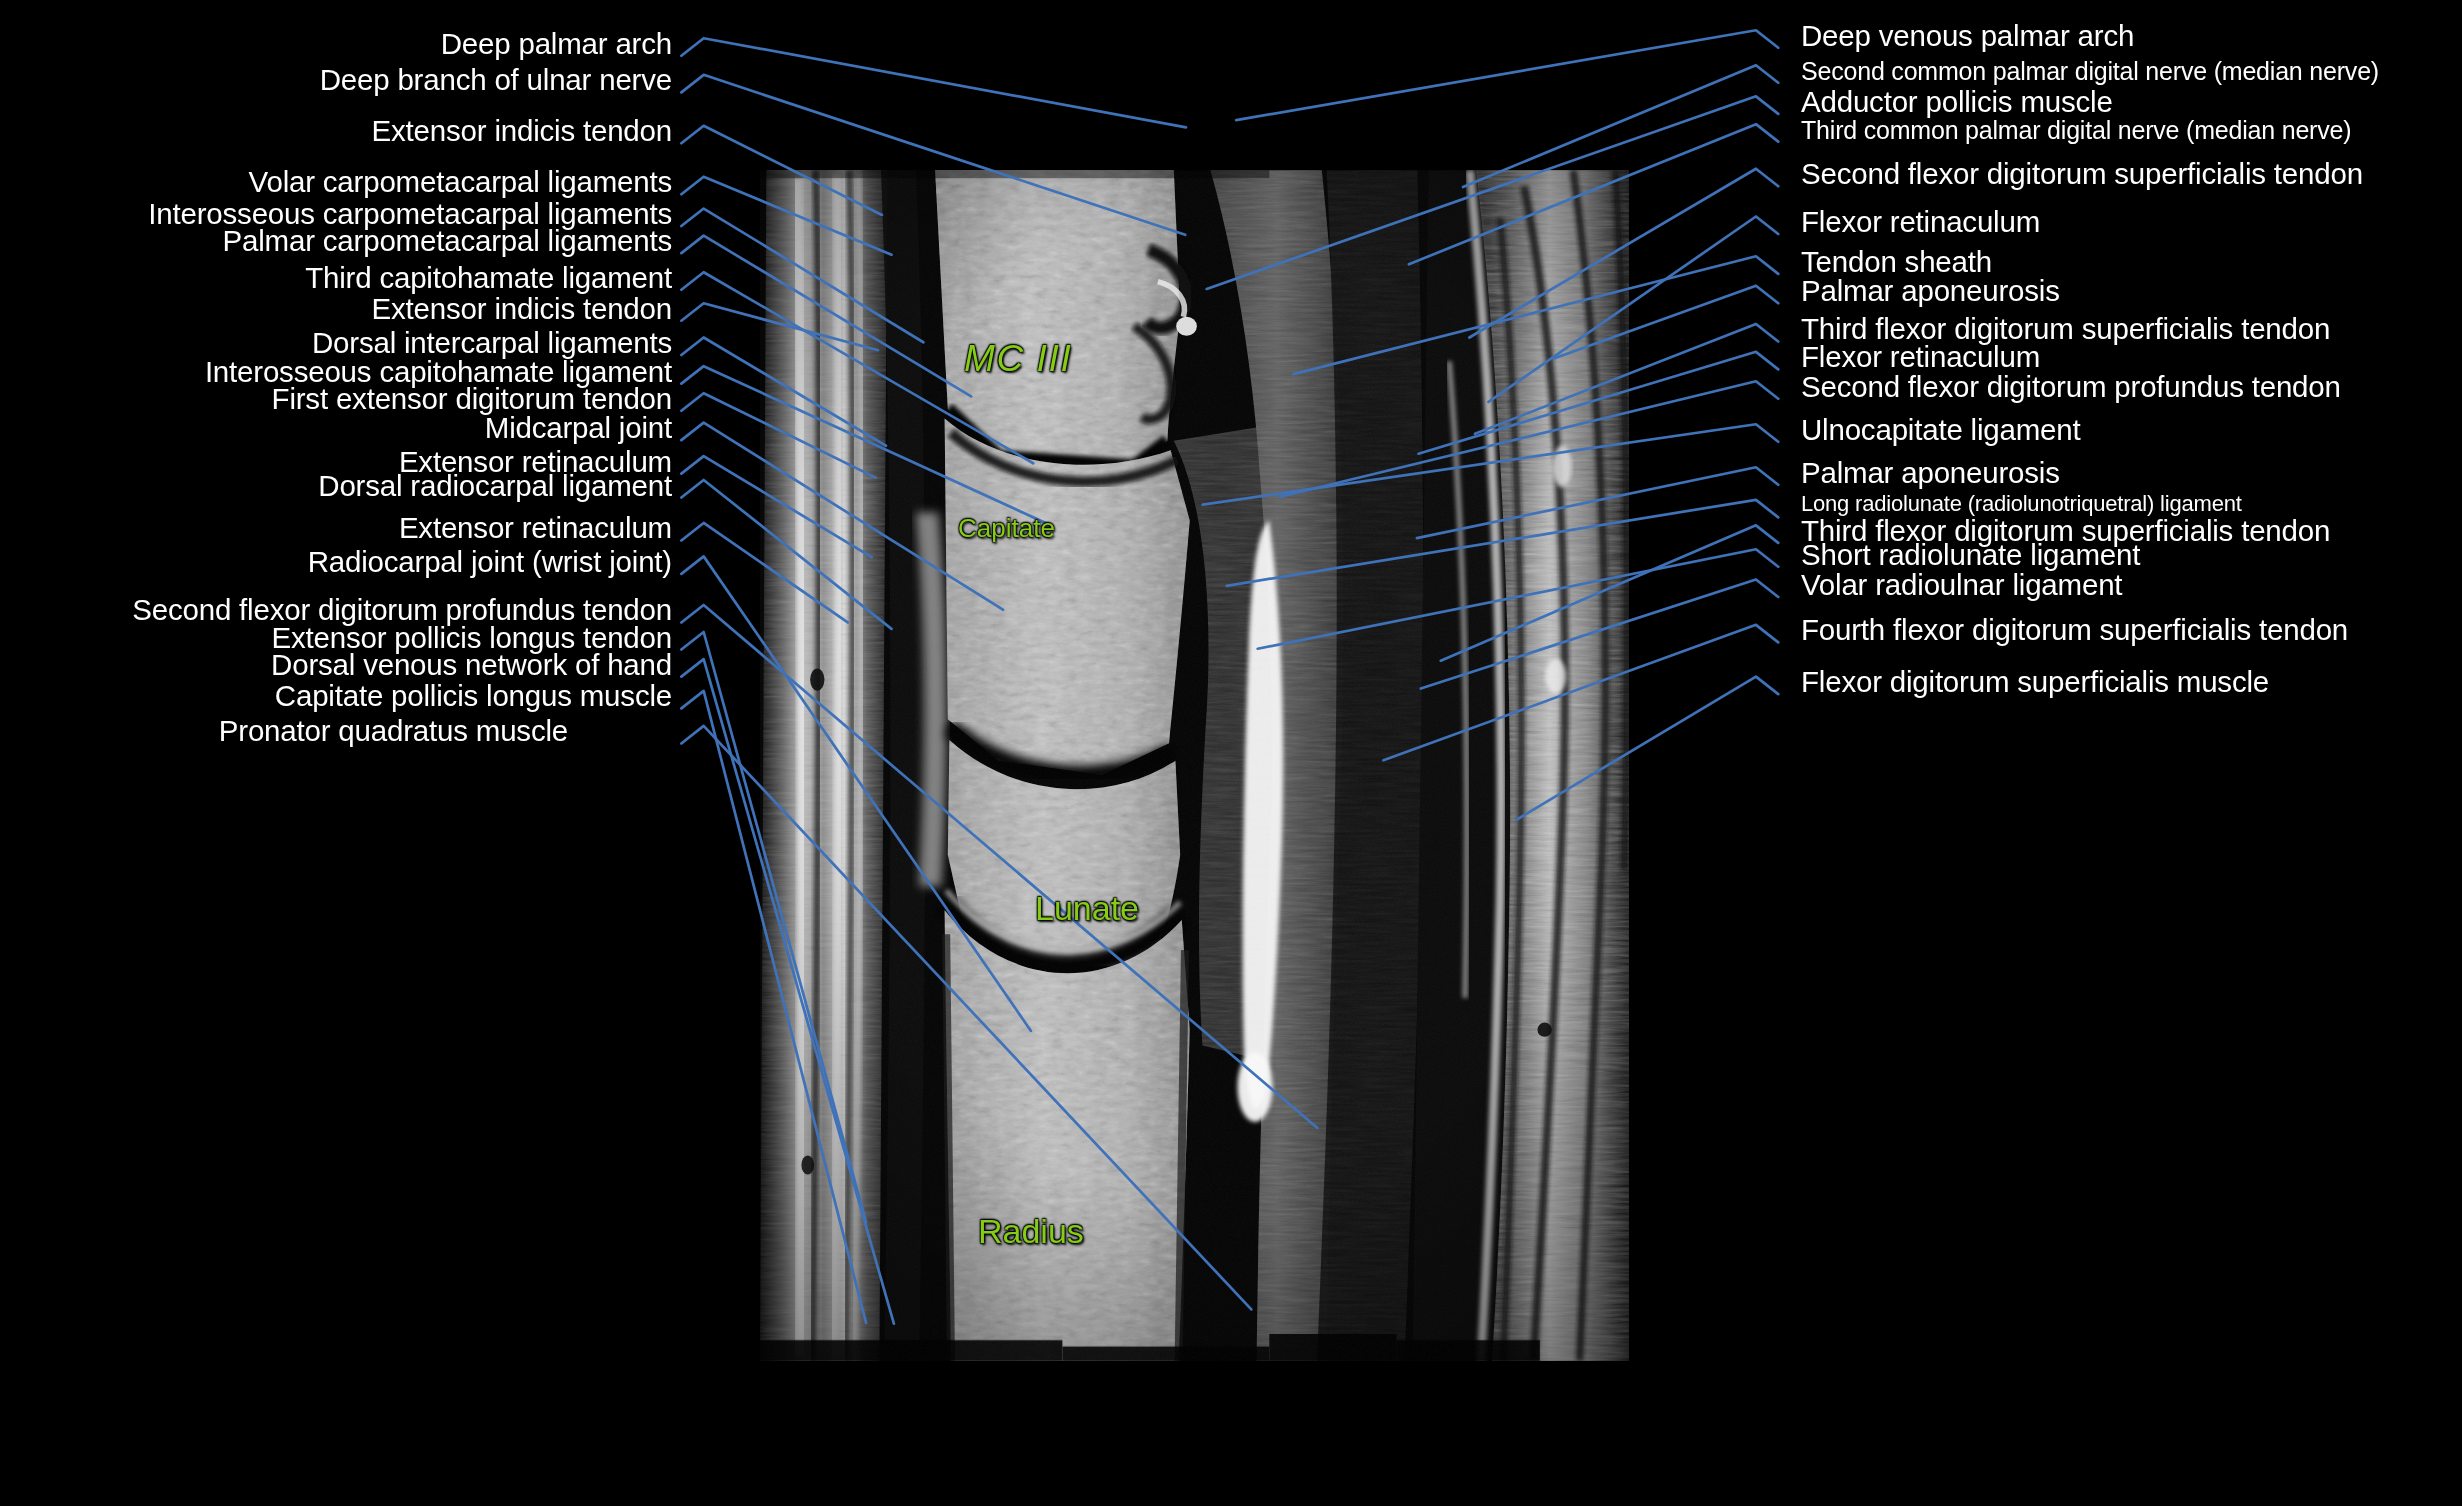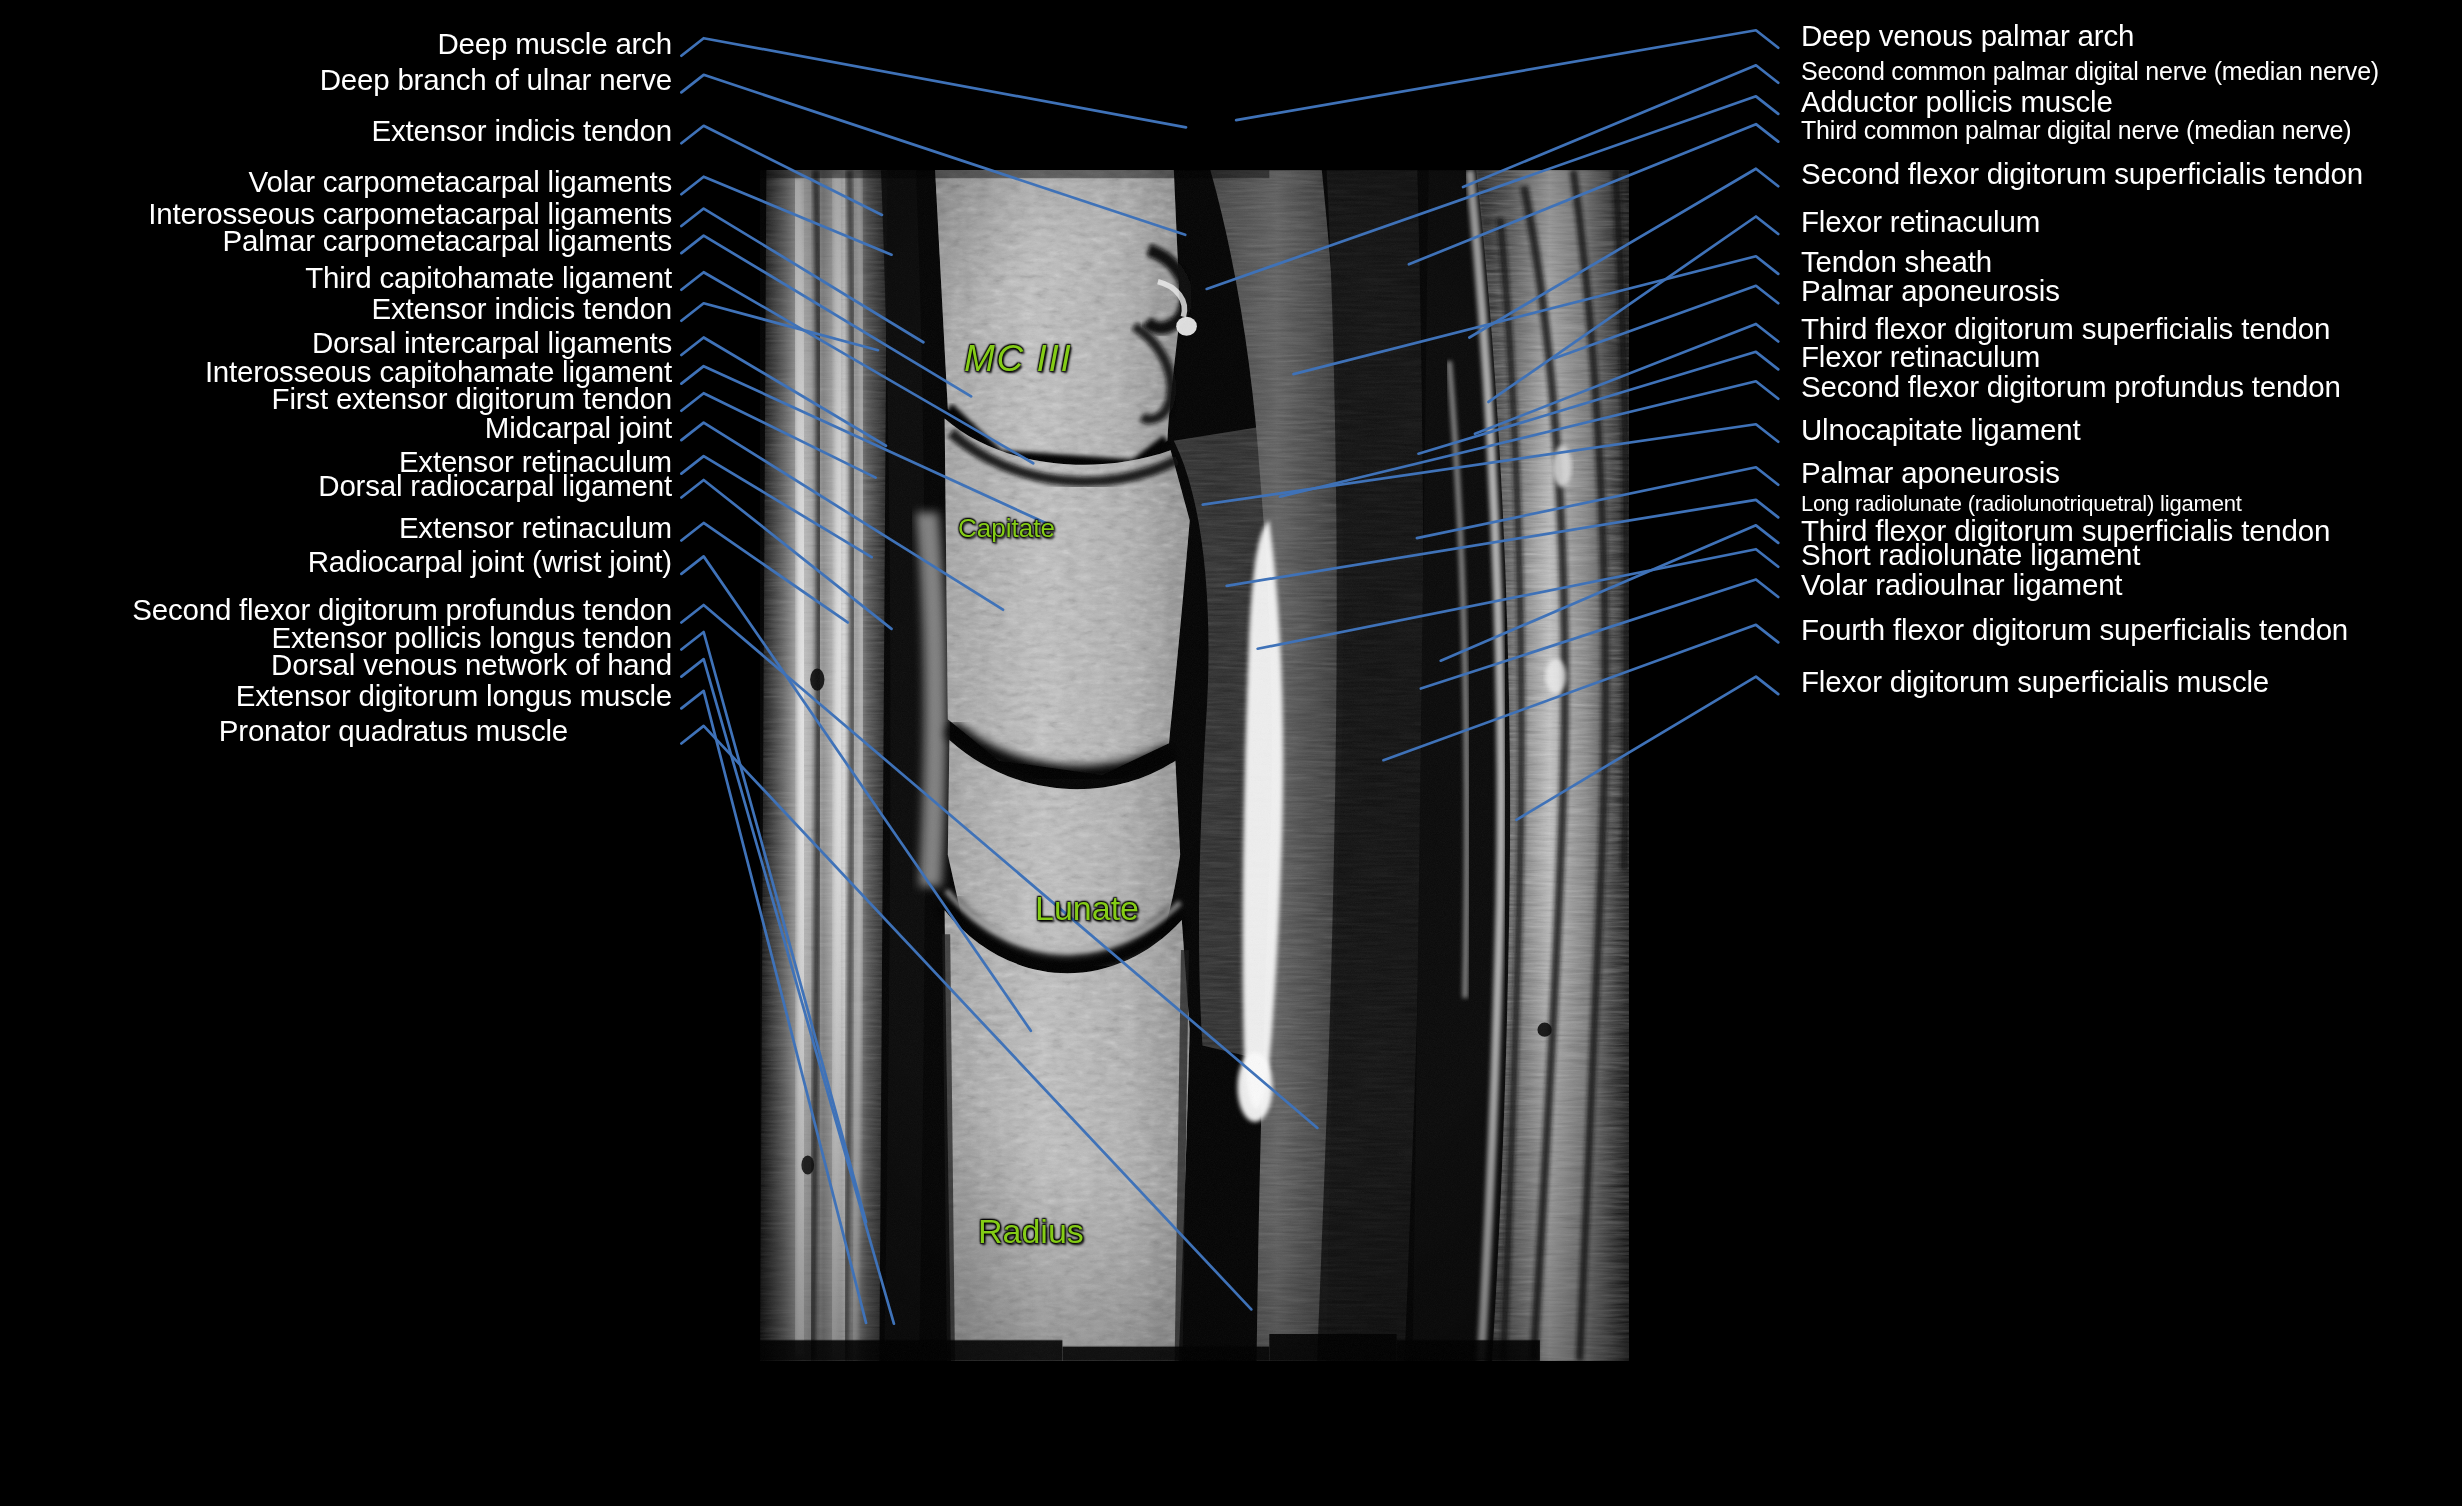--- a/index.html
+++ b/index.html
@@ -293,40 +293,40 @@
       <polyline points="2234,807 2206,785 1738,955" fill="none" stroke="#3f72b8" stroke-width="3.4" stroke-linecap="round" stroke-linejoin="round"></polyline>
       <polyline points="2234,872 2206,850 1905,1030" fill="none" stroke="#3f72b8" stroke-width="3.4" stroke-linecap="round" stroke-linejoin="round"></polyline>
     </svg>
 
   <div class="bone" id="bone-mc3" style="left: 964px; top: 338px;">MC III</div>
   <div class="bone" id="bone-capitate" style="left: 958px; top: 513px;">Capitate</div>
   <div class="bone" id="bone-lunate" style="left: 1035px; top: 889px;">Lunate</div>
   <div class="bone" id="bone-radius" style="left: 978px; top: 1212px;">Radius</div>
 
   <div id="left-label-layer">
-      <div class="lbl L" style="right: 1790px; top: 29px;">Deep muscle arch</div>
+      <div class="lbl L" style="right: 1790px; top: 29px;">Deep palmar arch</div>
       <div class="lbl L" style="right: 1790px; top: 65px;">Deep branch of ulnar nerve</div>
       <div class="lbl L" style="right: 1790px; top: 116px;">Extensor indicis tendon</div>
       <div class="lbl L" style="right: 1790px; top: 167px;">Volar carpometacarpal ligaments</div>
       <div class="lbl L" style="right: 1790px; top: 199px;">Interosseous carpometacarpal ligaments</div>
       <div class="lbl L" style="right: 1790px; top: 226px;">Palmar carpometacarpal ligaments</div>
       <div class="lbl L" style="right: 1790px; top: 263px;">Third capitohamate ligament</div>
       <div class="lbl L" style="right: 1790px; top: 294px;">Extensor indicis tendon</div>
       <div class="lbl L" style="right: 1790px; top: 328px;">Dorsal intercarpal ligaments</div>
       <div class="lbl L" style="right: 1790px; top: 357px;">Interosseous capitohamate ligament</div>
       <div class="lbl L" style="right: 1790px; top: 384px; text-align: center;">First extensor digitorum tendon</div>
       <div class="lbl L" style="right: 1790px; top: 413px;">Midcarpal joint</div>
       <div class="lbl L" style="right: 1790px; top: 447px;">Extensor retinaculum</div>
       <div class="lbl L" style="right: 1790px; top: 471px;">Dorsal radiocarpal ligament</div>
       <div class="lbl L" style="right: 1790px; top: 513px;">Extensor retinaculum</div>
       <div class="lbl L" style="right: 1790px; top: 547px;">Radiocarpal joint (wrist joint)</div>
       <div class="lbl L" style="right: 1790px; top: 595px;">Second flexor digitorum profundus tendon</div>
       <div class="lbl L" style="right: 1790px; top: 623px;">Extensor pollicis longus tendon</div>
       <div class="lbl L" style="right: 1790px; top: 650px;">Dorsal venous network of hand</div>
-      <div class="lbl L" style="right: 1790px; top: 681px;">Extensor digitorum longus muscle</div>
+      <div class="lbl L" style="right: 1790px; top: 681px;">Capitate pollicis longus muscle</div>
       <div class="lbl L" style="right: 1894px; top: 716px;">Pronator quadratus muscle</div>
     </div>
   <div id="right-label-layer">
       <div class="lbl R" style="left: 1801px; top: 21px;">Deep venous palmar arch</div>
       <div class="lbl R sm" style="left: 1801px; top: 59px;">Second common palmar digital nerve (median nerve)</div>
       <div class="lbl R" style="left: 1801px; top: 87px;">Adductor pollicis muscle</div>
       <div class="lbl R sm" style="left: 1801px; top: 118px;">Third common palmar digital nerve (median nerve)</div>
       <div class="lbl R" style="left: 1801px; top: 159px;">Second flexor digitorum superficialis tendon</div>
       <div class="lbl R" style="left: 1801px; top: 207px;">Flexor retinaculum</div>
       <div class="lbl R" style="left: 1801px; top: 247px;">Tendon sheath</div>

